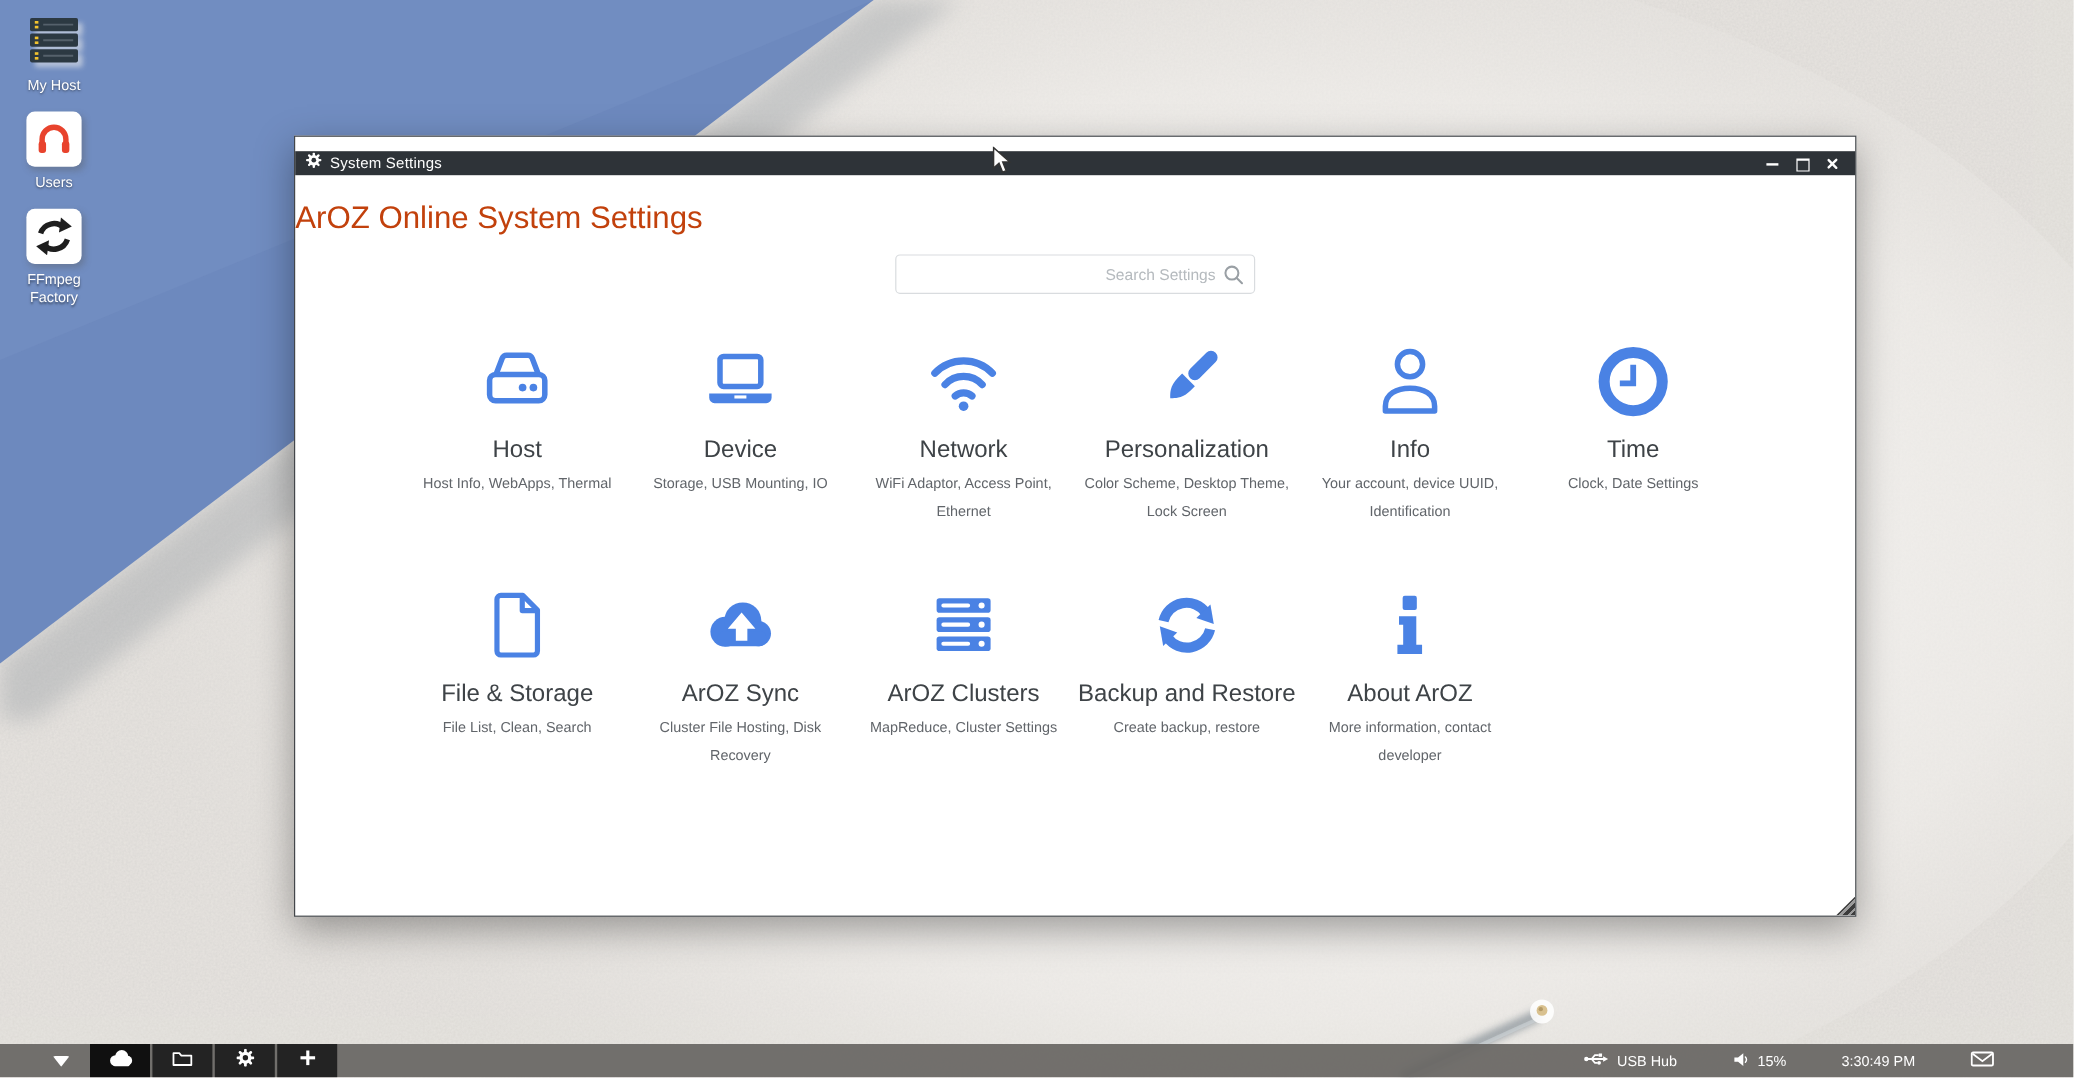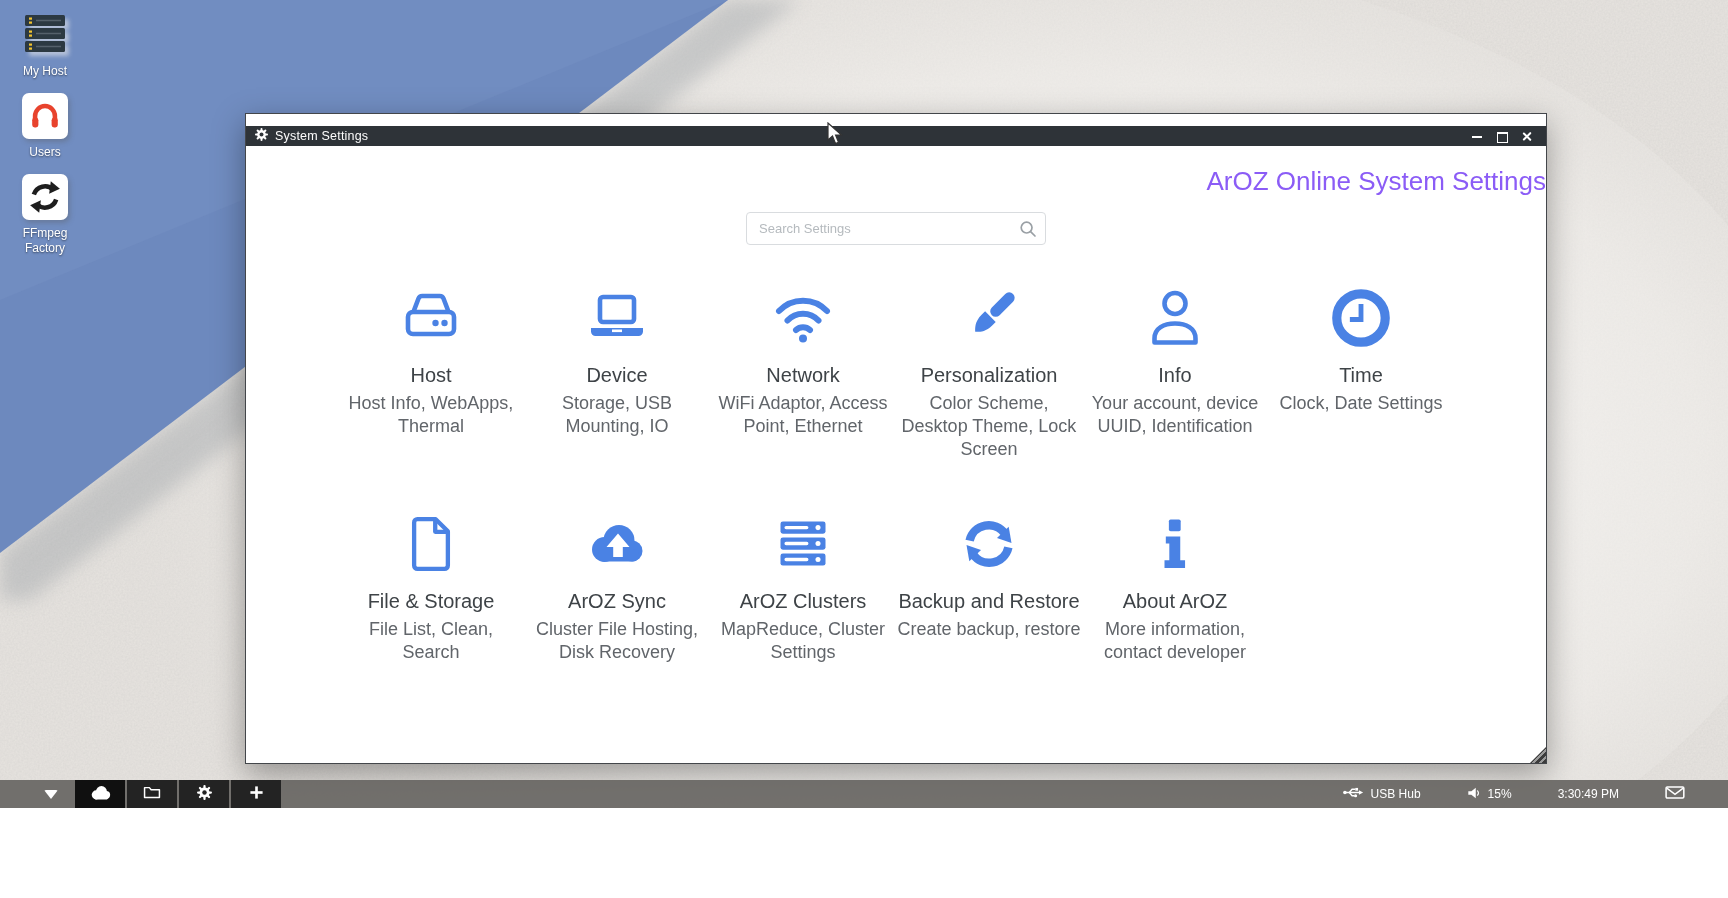--- a/index.html
+++ b/index.html
@@ -1,17 +1,17 @@
 <!DOCTYPE html>
 <html style="--accent: #4a82e4;"><head>
 <meta charset="utf-8">
 <style>
   * { margin:0; padding:0; box-sizing:border-box; }
   html,body { width:1728px; height:898px; overflow:hidden; font-family:"Liberation Sans", sans-serif; }
-  #stage { position:relative; width:1728px; height:808px; overflow:hidden; background:#e4e2de; }
+  #stage { position:relative; width:1728px; height:898px; overflow:hidden; background:#e4e2de; }
 
   
   #bg { position:absolute; inset:0; }
 
   
   #desktop-icons { position:absolute; left:10px; top:12px; width:70px; }
   .dicon { width:70px; margin-bottom:14px; text-align:center; cursor:default; }
   .dicon .art { width:46px; height:46px; margin:0 auto; display:flex; align-items:center; justify-content:center; }
   .dicon .card { background:#fff; border-radius:7px; width:46px; height:46px; display:flex; align-items:center; justify-content:center; box-shadow:2px 3px 5px rgba(90,90,90,.35); }
   .dicon .bare { filter:drop-shadow(4px 4px 2px rgba(235,235,235,.55)); }
@@ -23,48 +23,48 @@
   #titlebar .t { color:#fdfdfd; font-size:12.5px; letter-spacing:.2px; }
   #win-controls { margin-left:auto; display:flex; align-items:center; gap:13px; padding-right:4px; }
   .wc { width:12px; height:12px; position:relative; cursor:pointer; }
   .wc-min::after { content:""; position:absolute; left:1px; top:6px; width:10px; height:2px; background:#fff; }
   .wc-max::after { content:""; position:absolute; left:1px; top:2px; width:9px; height:8px; border:1.6px solid #fff; border-top-width:2.6px; }
   .wc-close::before, .wc-close::after { content:""; position:absolute; left:5px; top:1px; width:2.4px; height:11px; background:#fff; border-radius:1px; }
   .wc-close::before { transform:rotate(45deg); }
   .wc-close::after { transform:rotate(-45deg); }
 
   #content { height:629px; overflow:hidden; }
-  #page-title { text-align:right; margin-top:20px; font-size:26px; font-weight:400; color:#8b5cf6; }
+  #page-title { text-align:left; margin-top:20px; font-size:26px; font-weight:400; color:#c2410c; }
   #search-wrap { width:300px; margin:15px auto 0; position:relative; }
-  #search-input { width:300px; height:33px; border:1px solid #d9dcdf; border-radius:4px; padding:0 32px 0 12px; font-size:13px; color:#444; outline:none; font-family:"Liberation Sans",sans-serif; }
+  #search-input { width:300px; height:33px; border:1px solid #d9dcdf; border-radius:4px; padding:0 32px 0 12px; font-size:13px; color:#444; outline:none; font-family:"Liberation Sans",sans-serif;text-align:right; }
   #search-input::placeholder { color:#b5babe; }
   #search-wrap svg { position:absolute; right:9px; top:8px; }
 
   .grid-row { width:1116px; margin:0 auto; display:flex; }
   #row1 { margin-top:34px; }
   #row2 { margin-top:44px; }
   .tile { width:186px; text-align:center; cursor:pointer; }
   .tile .ibox { height:78px; display:flex; align-items:center; justify-content:center; color:var(--accent,#4a82e4); }
   .tile .ttl { margin-top:6px; font-size:20px; line-height:25px; color:#3e4347; }
-  .tile .sub { margin-top:4px; font-size:18px; line-height:23px; color:#61656a; }
+  .tile .sub { margin-top:4px; font-size:12px; line-height:23px; color:#61656a; }
 
   #resize-handle { position:absolute; right:0; bottom:0; width:16px; height:16px;
     background:repeating-linear-gradient(-45deg,#3c3c3c 0 3px,#9a9a9a 3px 5px);
     clip-path:polygon(100% 0,100% 100%,0 100%); cursor:nwse-resize; }
 
   
   #cursor { position:absolute; left:826px; top:122px; pointer-events:none; }
 
   
   #taskbar { position:absolute; left:0; bottom:0; width:1728px; height:28px; background:rgba(104,102,99,.93); display:flex; align-items:center; color:#fff; }
   #tb-caret { margin-left:44px; width:0; height:0; border-left:7px solid transparent; border-right:7px solid transparent; border-top:9px solid #fff; border-radius:2px; cursor:pointer; }
   #tb-buttons { margin-left:17px; display:flex; gap:2px; height:28px; }
   .tb-btn { width:50px; height:28px; display:flex; align-items:center; justify-content:center; cursor:pointer; background:#232323; }
   .tb-btn.active { background:#101010; }
-  #tb-right { margin-left:auto; display:flex; align-items:center; gap:46px; padding-right:43px; font-size:12px; }
+  #tb-right { margin-left:auto; display:flex; align-items:center; gap:46px; padding-right:66px; font-size:12px; }
   .tb-group { display:flex; align-items:center; gap:7px; cursor:pointer; }
 </style>
 </head>
 <body>
 
 <div id="stage">
 
   <svg id="bg" width="1728" height="898" viewBox="0 0 1728 898">
     <defs>
       <filter id="plaster" x="0" y="0" width="100%" height="100%">

